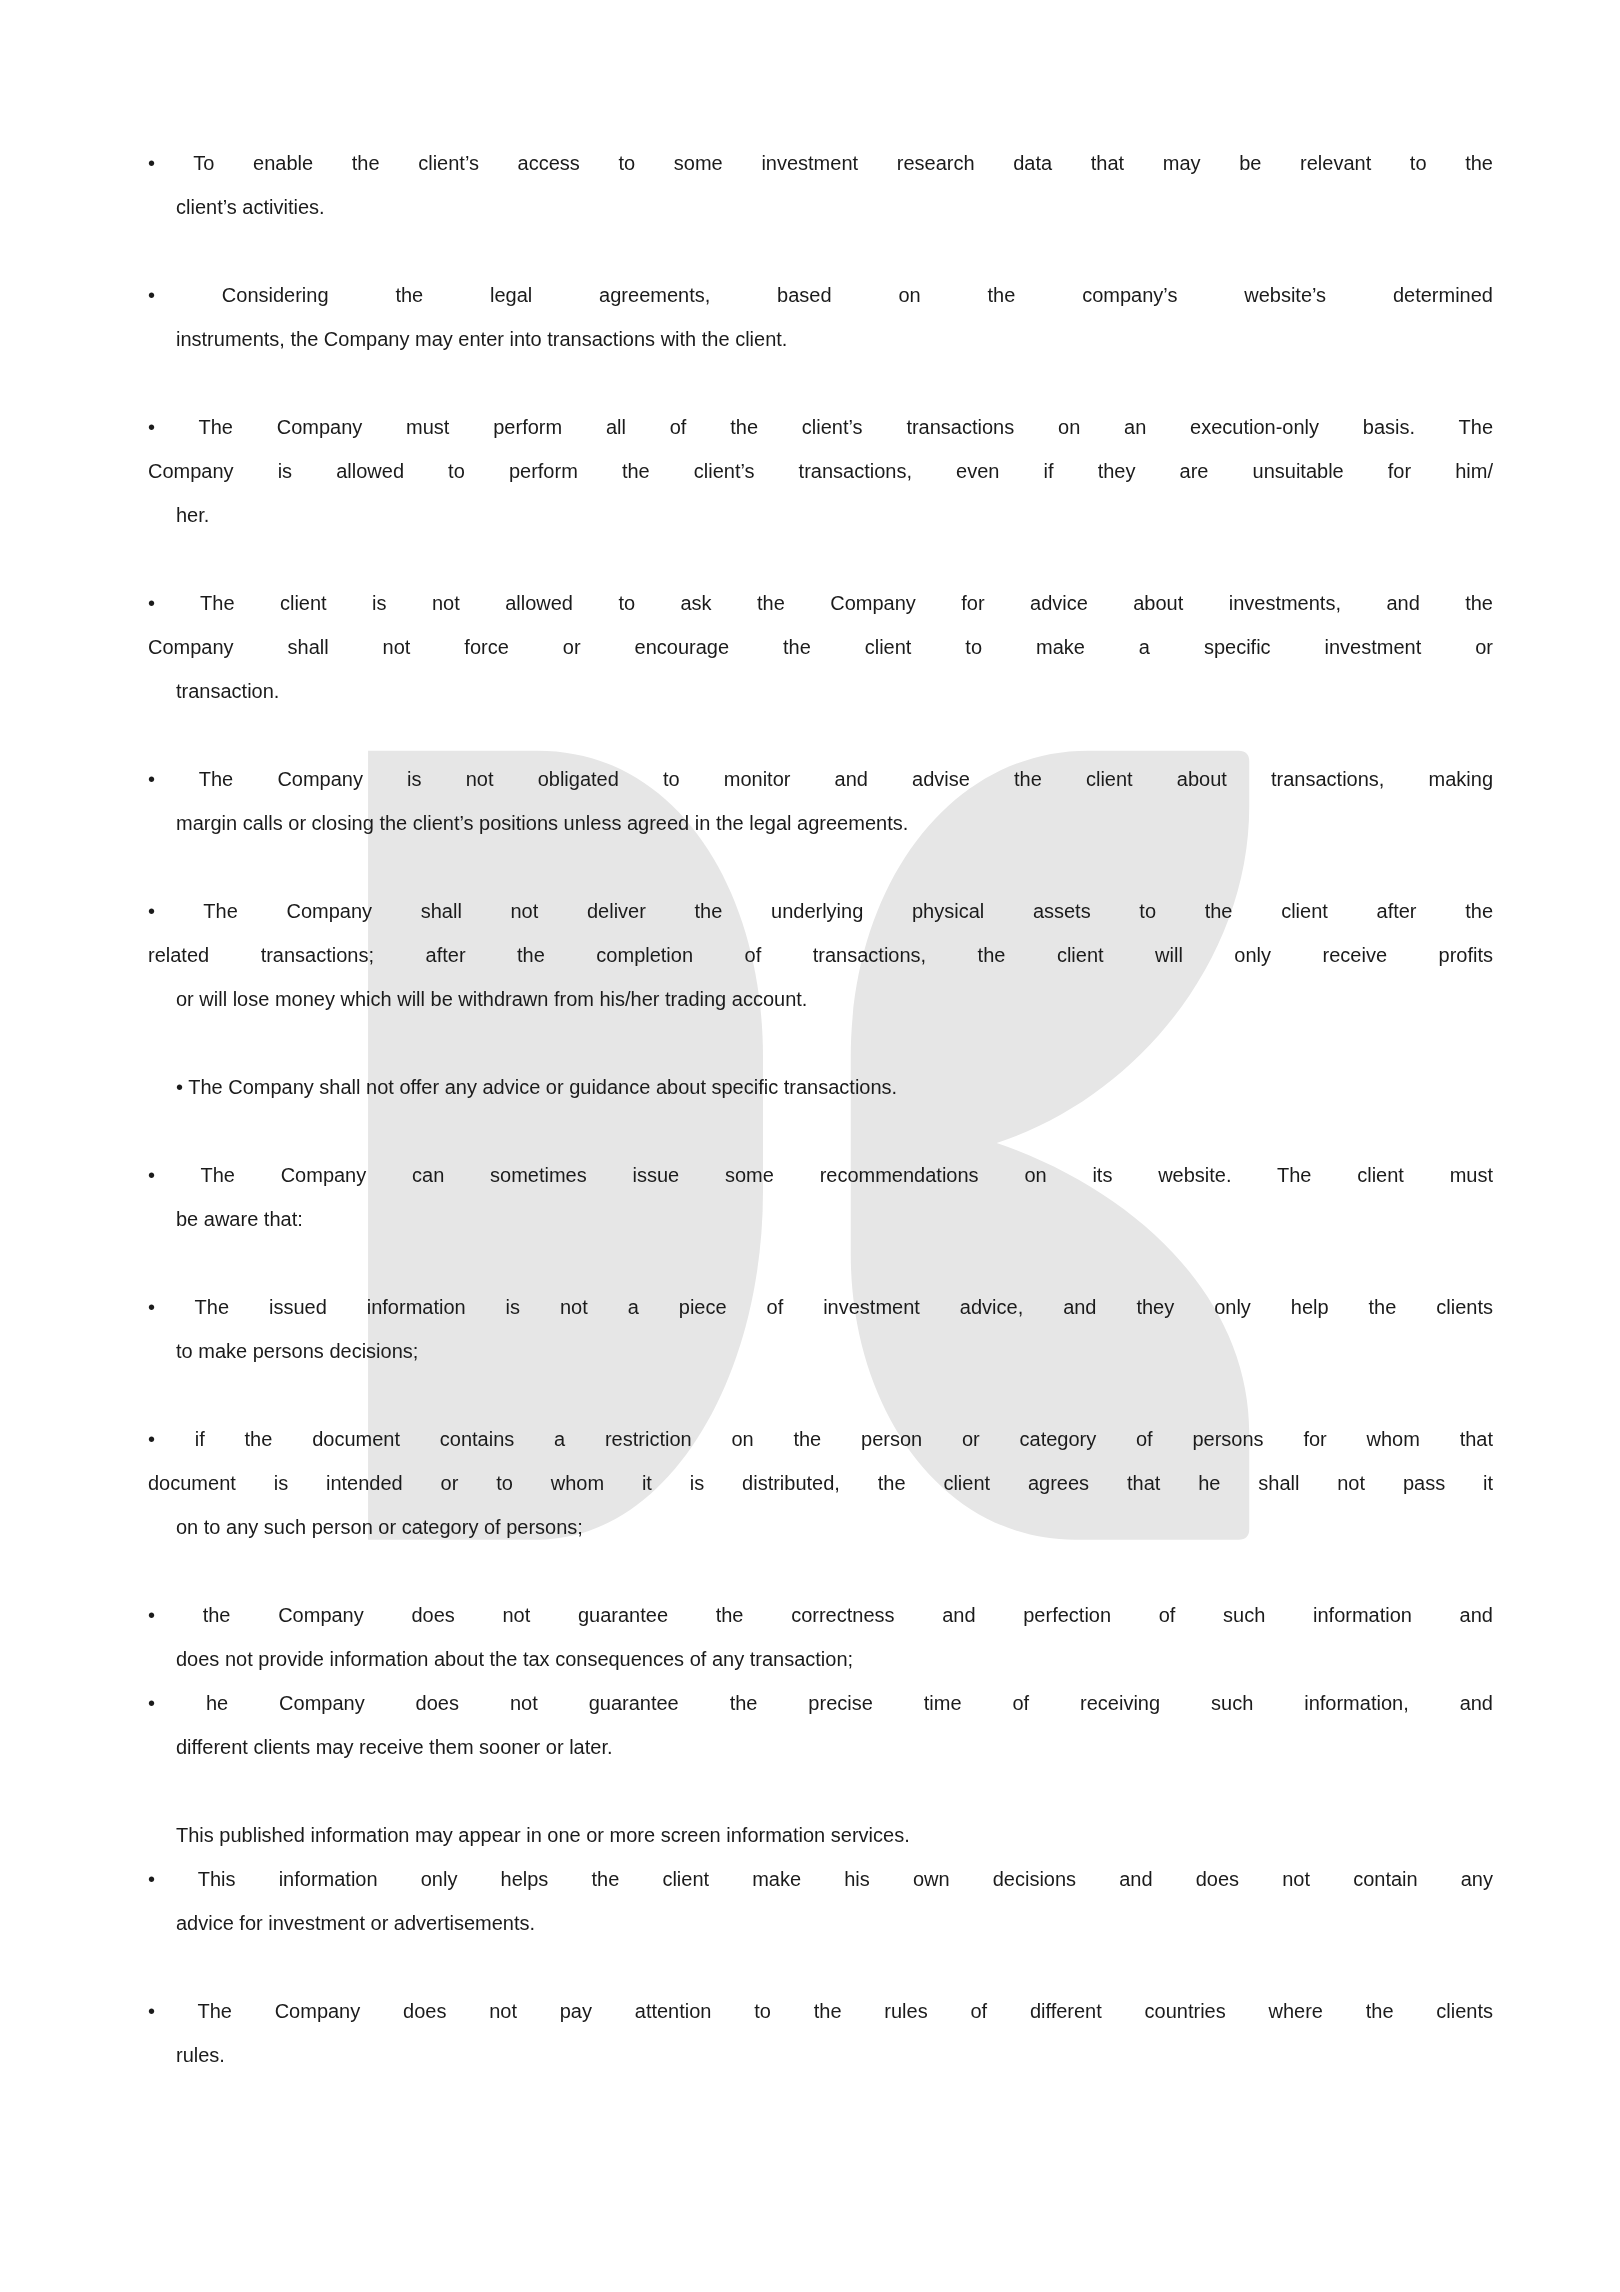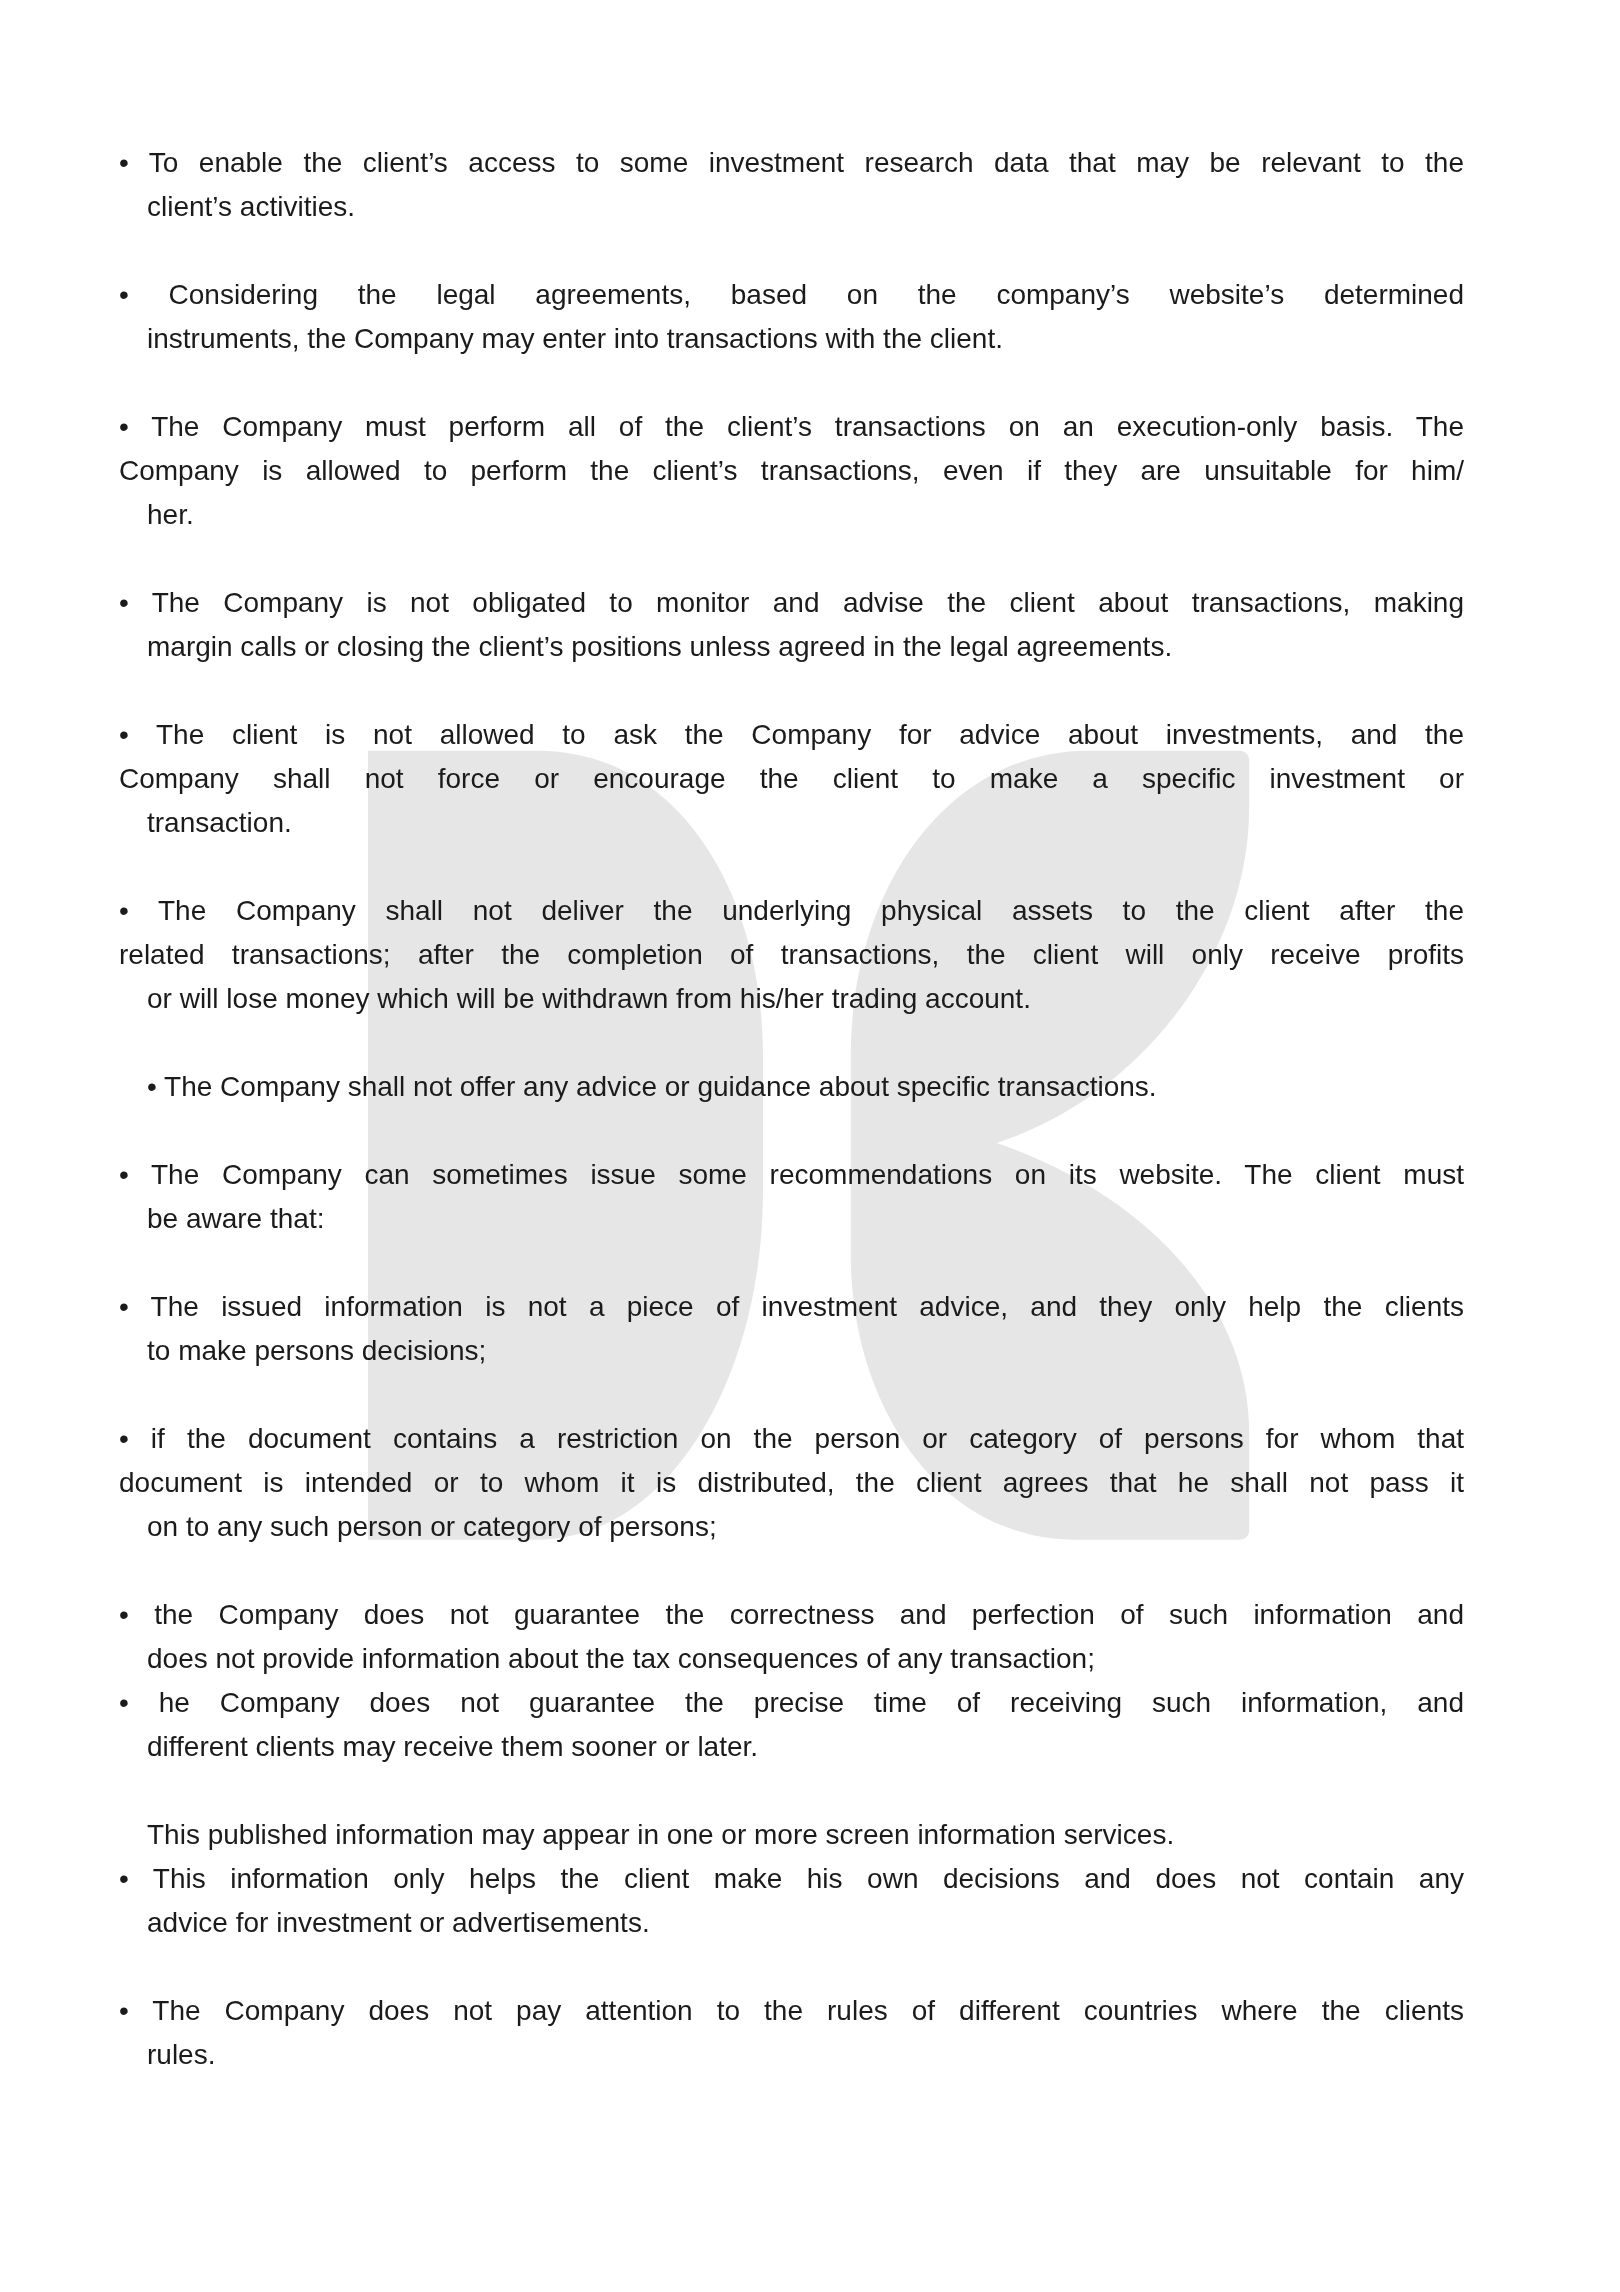--- a/index.html
+++ b/index.html
@@ -17,26 +17,26 @@
       position: absolute;
       left: 0;
       top: 0;
       width: 1620px;
       height: 2293px;
       z-index: 0;
       pointer-events: none;
     }
     .page {
       position: absolute;
-      left: 119px;
+      left: 148px;
       top: 141px;
       width: 1345px;
       z-index: 1;
       font-family: "Liberation Sans", sans-serif;
-      font-size: 28px;
+      font-size: 20px;
       color: #1b1b1b;
     }
     .block {
       margin: 0 0 44px 0;
     }
     .line {
       height: 44px;
       line-height: 44px;
       white-space: nowrap;
       overflow: visible;
@@ -72,28 +72,28 @@
     <div class="line l">instruments, the Company may enter into transactions with the client.</div>
   </div>
 
   <div class="block">
     <div class="line j">• The Company must perform all of the client’s transactions on an execution-only basis. The</div>
     <div class="line j">Company is allowed to perform the client’s transactions, even if they are unsuitable for him/</div>
     <div class="line l">her.</div>
   </div>
 
   <div class="block">
-    <div class="line j">• The Company is not obligated to monitor and advise the client about transactions, making</div>
-    <div class="line l">margin calls or closing the client’s positions unless agreed in the legal agreements.</div>
+    <div class="line j">• The client is not allowed to ask the Company for advice about investments, and the</div>
+    <div class="line j">Company shall not force or encourage the client to make a specific investment or</div>
+    <div class="line l">transaction.</div>
   </div>
 
   <div class="block">
-    <div class="line j">• The client is not allowed to ask the Company for advice about investments, and the</div>
-    <div class="line j">Company shall not force or encourage the client to make a specific investment or</div>
-    <div class="line l">transaction.</div>
+    <div class="line j">• The Company is not obligated to monitor and advise the client about transactions, making</div>
+    <div class="line l">margin calls or closing the client’s positions unless agreed in the legal agreements.</div>
   </div>
 
   <div class="block">
     <div class="line j">• The Company shall not deliver the underlying physical assets to the client after the</div>
     <div class="line j">related transactions; after the completion of transactions, the client will only receive profits</div>
     <div class="line l">or will lose money which will be withdrawn from his/her trading account.</div>
   </div>
 
   <div class="block">
     <div class="line l">• The Company shall not offer any advice or guidance about specific transactions.</div>

